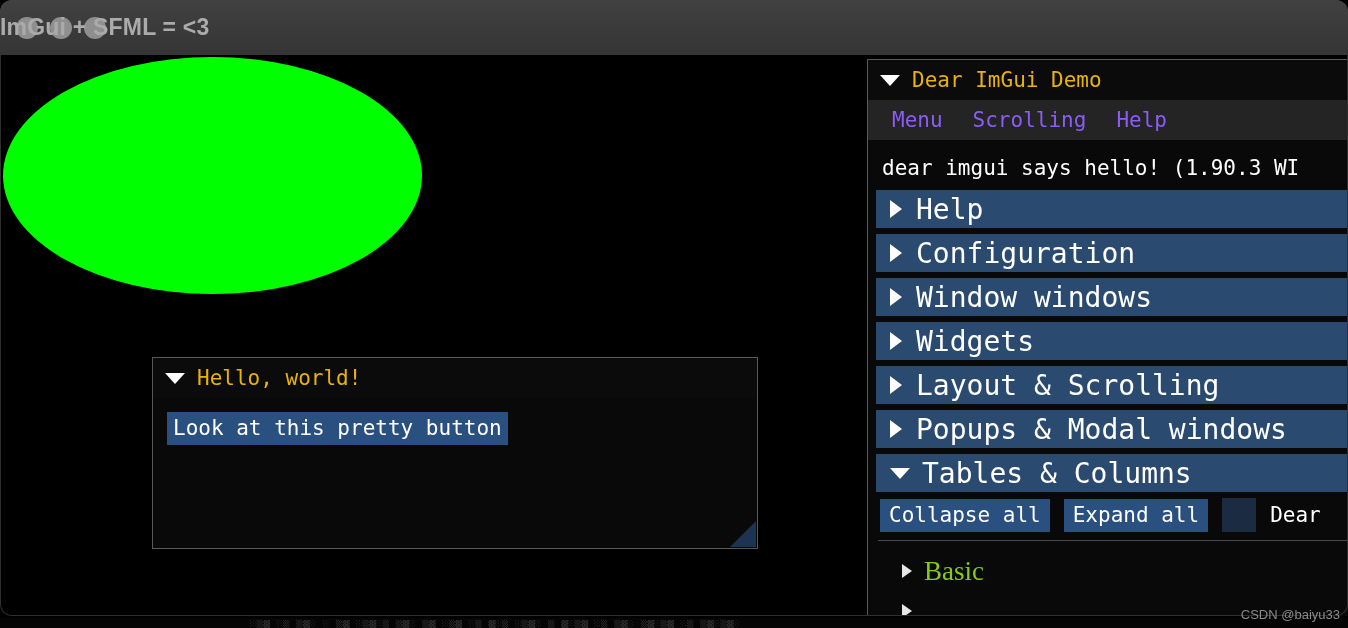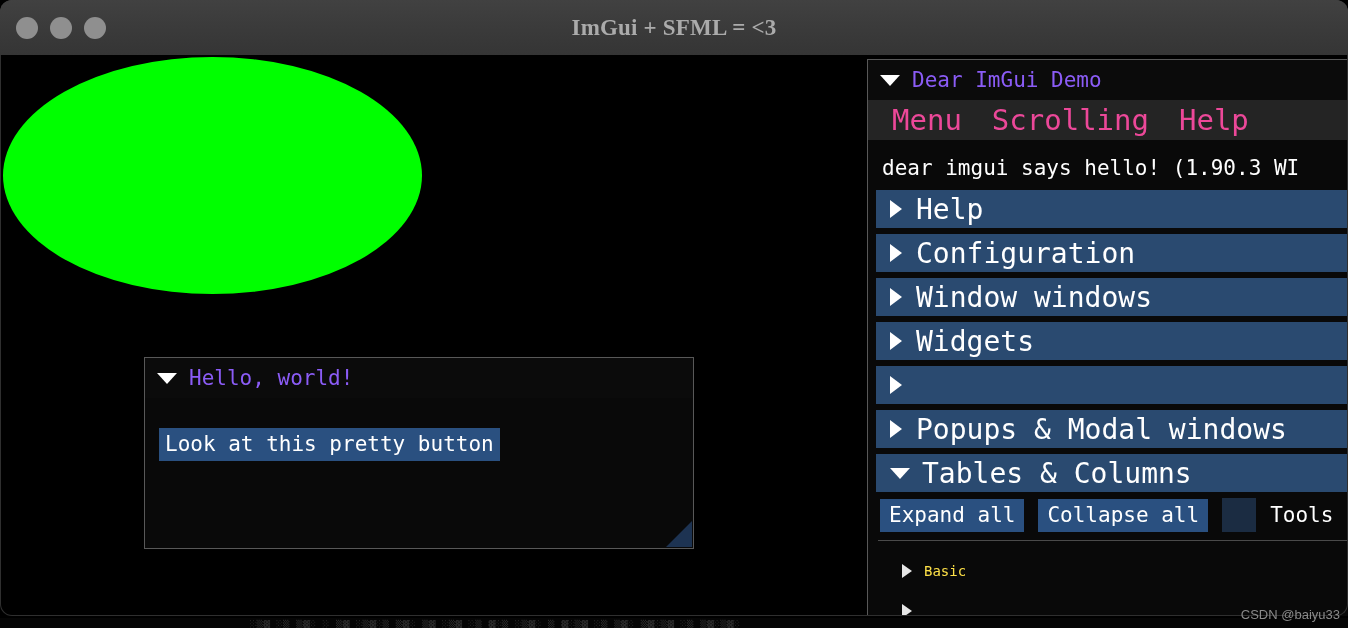--- a/index.html
+++ b/index.html
@@ -48,23 +48,23 @@
     width: 22px; height: 22px;
     border-radius: 50%;
     background: #8f8f8f;
   }
   #os-title-text {
     position: absolute;
     left: 0; top: 0;
     width: 1348px;
     height: 55px;
     line-height: 55px;
-    text-align: center;
+    text-align: left;
     color: #ababab;
-    font-family: Liberation Serif, serif;
+    font-family: Liberation Sans, sans-serif;
     font-weight: bold;
     font-size: 23px;
     letter-spacing: 0.2px;
   }
 
   
   #render-canvas {
     position: absolute;
     left: 0; top: 55px;
     width: 1348px;
@@ -123,21 +123,21 @@
   .imgui-titlebar {
     height: 40px;
     background: #0b0b0b;
     display: flex;
     align-items: center;
     padding-left: 12px;
     box-sizing: border-box;
   }
   .imgui-title-text {
     font-size: 21px;
-    color: #8b5cf6;
+    color: #eab308;
     letter-spacing: 0px;
     white-space: nowrap;
   }
   .arrow-down {
     width: 0; height: 0;
     border-left: 10px solid transparent;
     border-right: 10px solid transparent;
     border-top: 11px solid #ffffff;
     margin-right: 12px;
     flex: none;
@@ -152,40 +152,39 @@
   }
   .arrow-right.small {
     border-top: 7px solid transparent;
     border-bottom: 7px solid transparent;
     border-left: 10px solid #e6e6e6;
     margin-right: 12px;
   }
 
   
   #hello-window {
-    left: 144px;
+    left: 152px;
     top: 302px;
-    width: 550px;
+    width: 606px;
     height: 192px;
   }
   #hello-body {
     padding: 14px 14px 0 14px;
   }
   #pretty-button {
     display: inline-block;
     background: #2a5080;
     color: #ffffff;
     font-size: 21px;
     padding: 5px 6px 6px 6px;
     line-height: 22px;
     white-space: nowrap;
     border: none;
     font-family: "DejaVu Sans Mono", monospace;
     cursor: pointer;
-    margin-top: 16px;
   }
   #hello-resize-grip {
     position: absolute;
     right: 1px; bottom: 1px;
     width: 0; height: 0;
     border-left: 26px solid transparent;
     border-bottom: 26px solid #1d3352;
   }
 
   
@@ -198,22 +197,22 @@
   #demo-menubar {
     height: 40px;
     background: #242424;
     display: flex;
     align-items: center;
     padding-left: 14px;
     box-sizing: border-box;
     gap: 10px;
   }
   .menu-item {
-    font-size: 29px;
-    color: #ec4899;
+    font-size: 21px;
+    color: #8b5cf6;
     padding: 2px 10px;
     white-space: nowrap;
     cursor: pointer;
   }
   #demo-body {
     padding: 10px 0 0 0;
     overflow: hidden;
     height: 480px;
     position: relative;
   }
@@ -275,23 +274,24 @@
     margin: 4px 10px 10px 10px;
   }
   .sub-tree-item {
     display: flex;
     align-items: center;
     padding-left: 34px;
     height: 40px;
     cursor: pointer;
   }
   .sub-tree-label {
-    font-size: 14px;
-    color: #fde047;
-    white-space: nowrap;
+    font-size: 27px;
+    color: #84cc16;
+    white-space: nowrap;
+    font-family: Liberation Serif, serif;
   }
 
   #csdn-watermark {
     position: absolute;
     right: 8px;
     bottom: 6px;
     color: #8a8a8a;
     font-family: "Liberation Sans", sans-serif;
     font-size: 13px;
     z-index: 80;
@@ -359,37 +359,38 @@
           <div class="tree-header-label">Window windows</div>
         </div>
 
         <div class="tree-header">
           <div class="arrow-right"></div>
           <div class="tree-header-label">Widgets</div>
         </div>
 
         <div class="tree-header">
           <div class="arrow-right"></div>
+          <div class="tree-header-label">Layout &amp; Scrolling</div>
         </div>
 
         <div class="tree-header">
           <div class="arrow-right"></div>
           <div class="tree-header-label">Popups &amp; Modal windows</div>
         </div>
 
         <div class="tree-header">
           <div class="arrow-down"></div>
           <div class="tree-header-label">Tables &amp; Columns</div>
         </div>
 
         <div id="table-buttons-row">
+          <button class="imgui-button">Collapse all</button>
           <button class="imgui-button">Expand all</button>
-          <button class="imgui-button">Collapse all</button>
           <div class="imgui-checkbox"></div>
-          <div class="checkbox-label">Tools</div>
+          <div class="checkbox-label">Dear</div>
         </div>
 
         <div id="table-separator"></div>
 
         <div class="sub-tree-item">
           <div class="arrow-right small"></div>
           <div class="sub-tree-label">Basic</div>
         </div>
 
         <div class="sub-tree-item">

